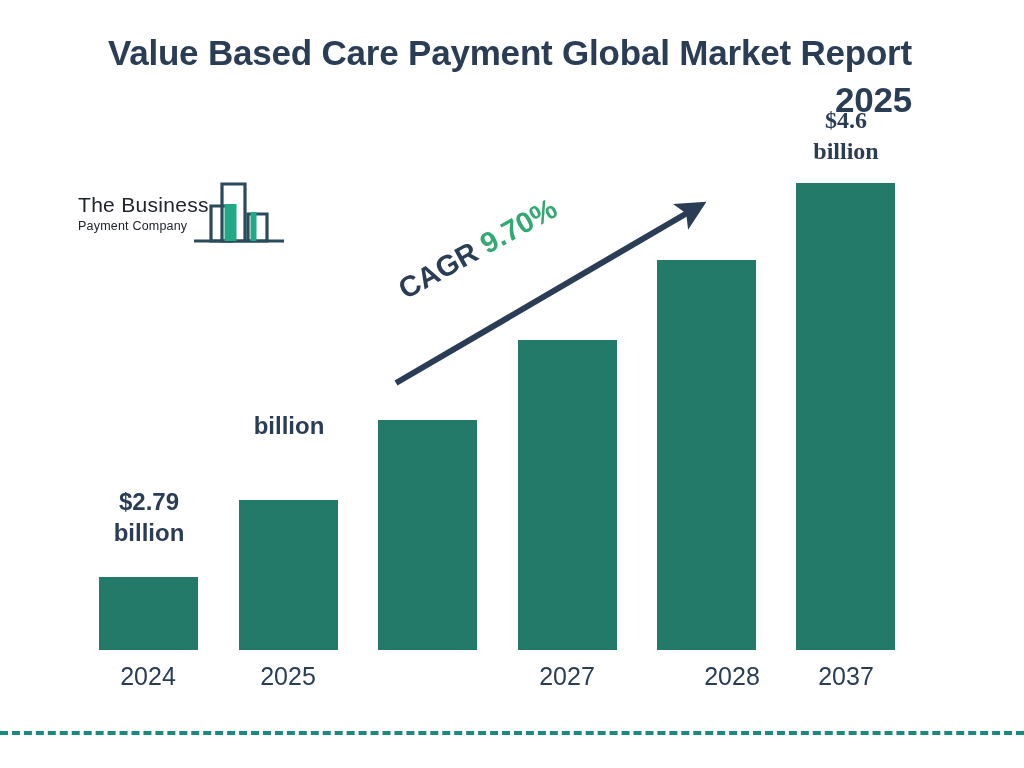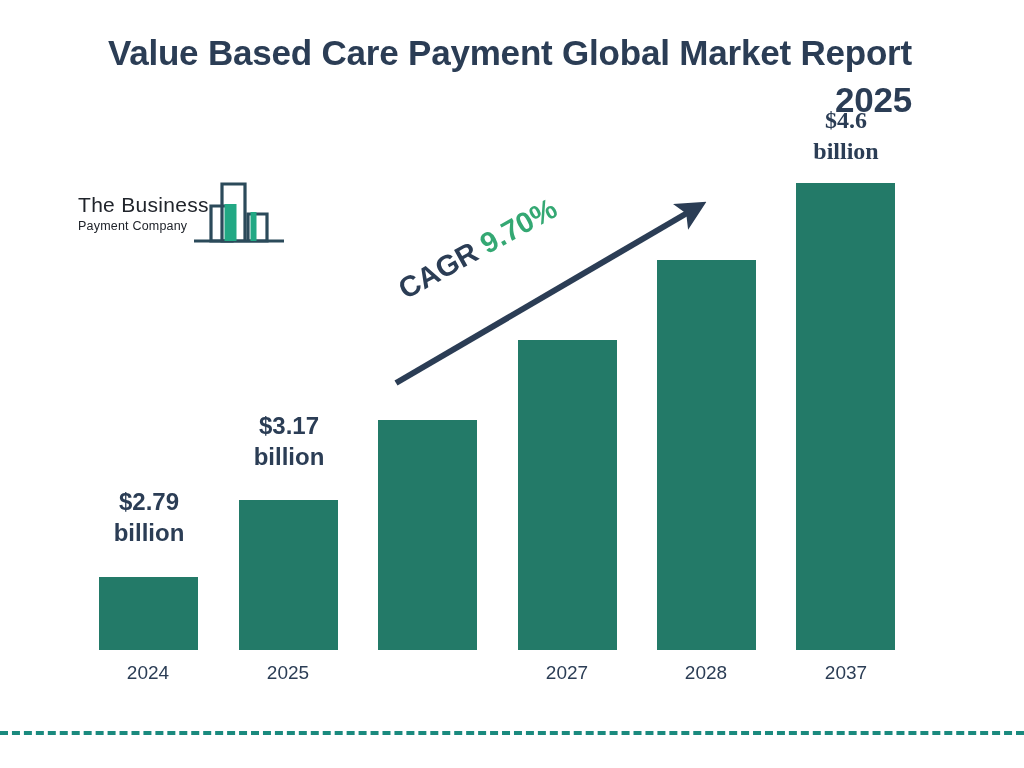--- a/index.html
+++ b/index.html
@@ -60,21 +60,21 @@
     text-align:center;
     font-size:24px;
     font-weight:bold;
     color:#2b3d55;
     line-height:1.28;
   }
 
   .x-tick {
     position:absolute;
     text-align:center;
-    font-size:19px;
+    font-size:25px;
     color:#2b3d55;
     top:662px;
     width:120px;
   }
 
   .y-axis-title {
     position:absolute;
     right:2px;
     top:336px;
     width:330px;
@@ -141,33 +141,32 @@
     <div class="bar" style="left:518px; top:340px; width:99px;  height:310px;"></div>
     <div class="bar" style="left:657px; top:260px; width:99px;  height:390px;"></div>
     <div class="bar" style="left:796px; top:183px; width:99px;  height:467px;"></div>
 
     <div class="bar-value-label" style="left:89px; top:487px; width:120px;">
       <div>$2.79</div>
       <div>billion</div>
     </div>
 
     <div class="bar-value-label" style="left:229px; top:411px; width:120px;">
-      <div>$3.17</div>
       <div>billion</div>
     </div>
 
     <div class="bar-value-label" style="left:786px; top:105px; width:120px;font-family:Liberation Serif, serif;">
       <div>$4.6</div>
       <div>billion</div>
     </div>
 
     <div class="x-tick" style="left:88px;">2024</div>
     <div class="x-tick" style="left:228px;">2025</div>
     <div class="x-tick" style="left:507px;">2027</div>
-    <div class="x-tick" style="left:646px;text-align:center;">2028</div>
+    <div class="x-tick" style="left:672px;text-align:center;">2028</div>
     <div class="x-tick" style="left:786px;">2037</div>
 
     <div class="y-axis-title">Market Size (in USD billion)</div>
 
     <svg class="cagr-svg" viewBox="0 0 1024 768">
       <defs>
         <marker id="ah" markerWidth="5" markerHeight="5" refX="2.6" refY="2.5" orient="auto">
           <path d="M0,0 L5,2.5 L0,5 L1.1,2.5 Z" fill="#2b3d55"></path>
         </marker>
       </defs>

